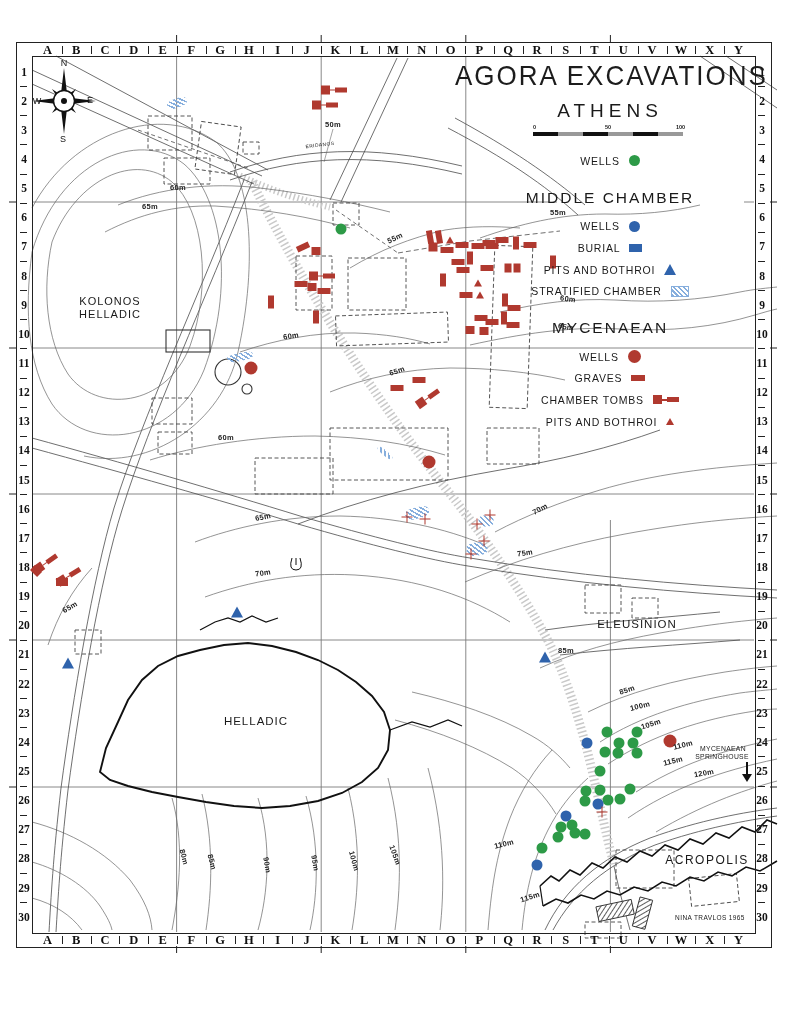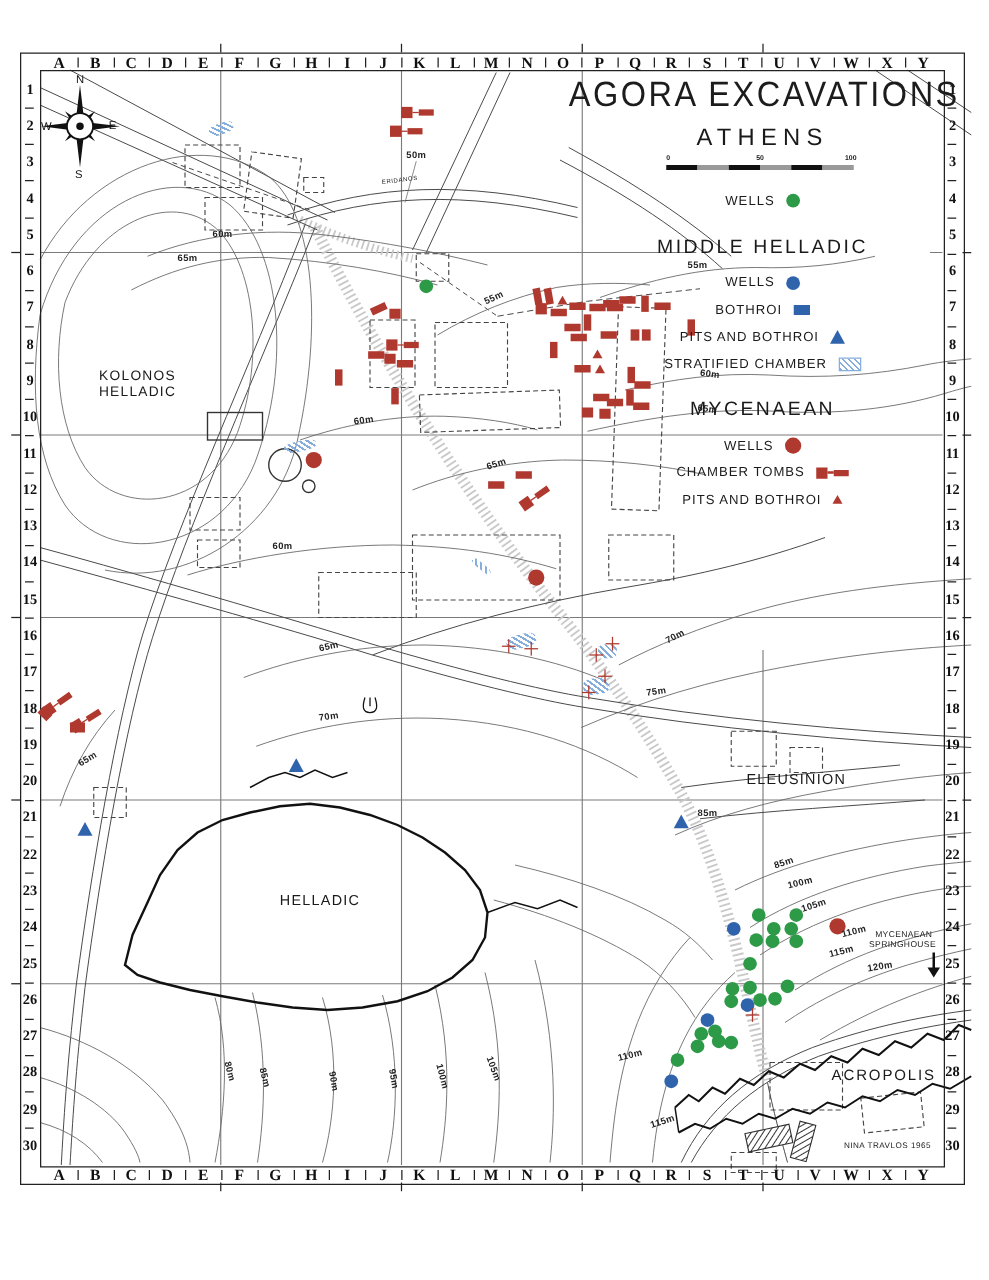--- a/index.html
+++ b/index.html
@@ -557,43 +557,47 @@
       <div class="lab" style="left: 143px;">100</div>
     </div>
   <div class="leg-secs">
       <div class="leg-sec">
         <div class="leg-row">
           <div class="leg-label">WELLS</div>
           <div class="sym s-cg"></div>
         </div>
       </div>
       <div class="leg-sec">
-        <div class="leg-title">MIDDLE HELLADIC</div>
+        <div class="leg-title">MIDDLE CHAMBER</div>
         <div class="leg-row">
           <div class="leg-label">WELLS</div>
           <div class="sym s-cb"></div>
         </div>
         <div class="leg-row">
-          <div class="leg-label">BOTHROI</div>
+          <div class="leg-label">BURIAL</div>
           <div class="sym s-rb"></div>
         </div>
         <div class="leg-row">
           <div class="leg-label">PITS AND BOTHROI</div>
           <div class="sym s-tb"></div>
         </div>
         <div class="leg-row">
           <div class="leg-label">STRATIFIED CHAMBER</div>
           <div class="sym s-hb"></div>
         </div>
       </div>
       <div class="leg-sec">
         <div class="leg-title">MYCENAEAN</div>
         <div class="leg-row">
           <div class="leg-label">WELLS</div>
           <div class="sym s-cr"></div>
+        </div>
+        <div class="leg-row">
+          <div class="leg-label">GRAVES</div>
+          <div class="sym s-gr"></div>
         </div>
         <div class="leg-row">
           <div class="leg-label">CHAMBER TOMBS</div>
           <div class="sym s-ch">
             <span class="c1" style="position:absolute;left:0;top:0;width:9px;height:9px;background:var(--red)"></span>
             <span style="position:absolute;left:9px;top:3.6px;width:5px;height:1.8px;background:var(--red)"></span>
             <span style="position:absolute;left:14px;top:2px;width:12px;height:5px;background:var(--red)"></span>
           </div>
         </div>
         <div class="leg-row">

